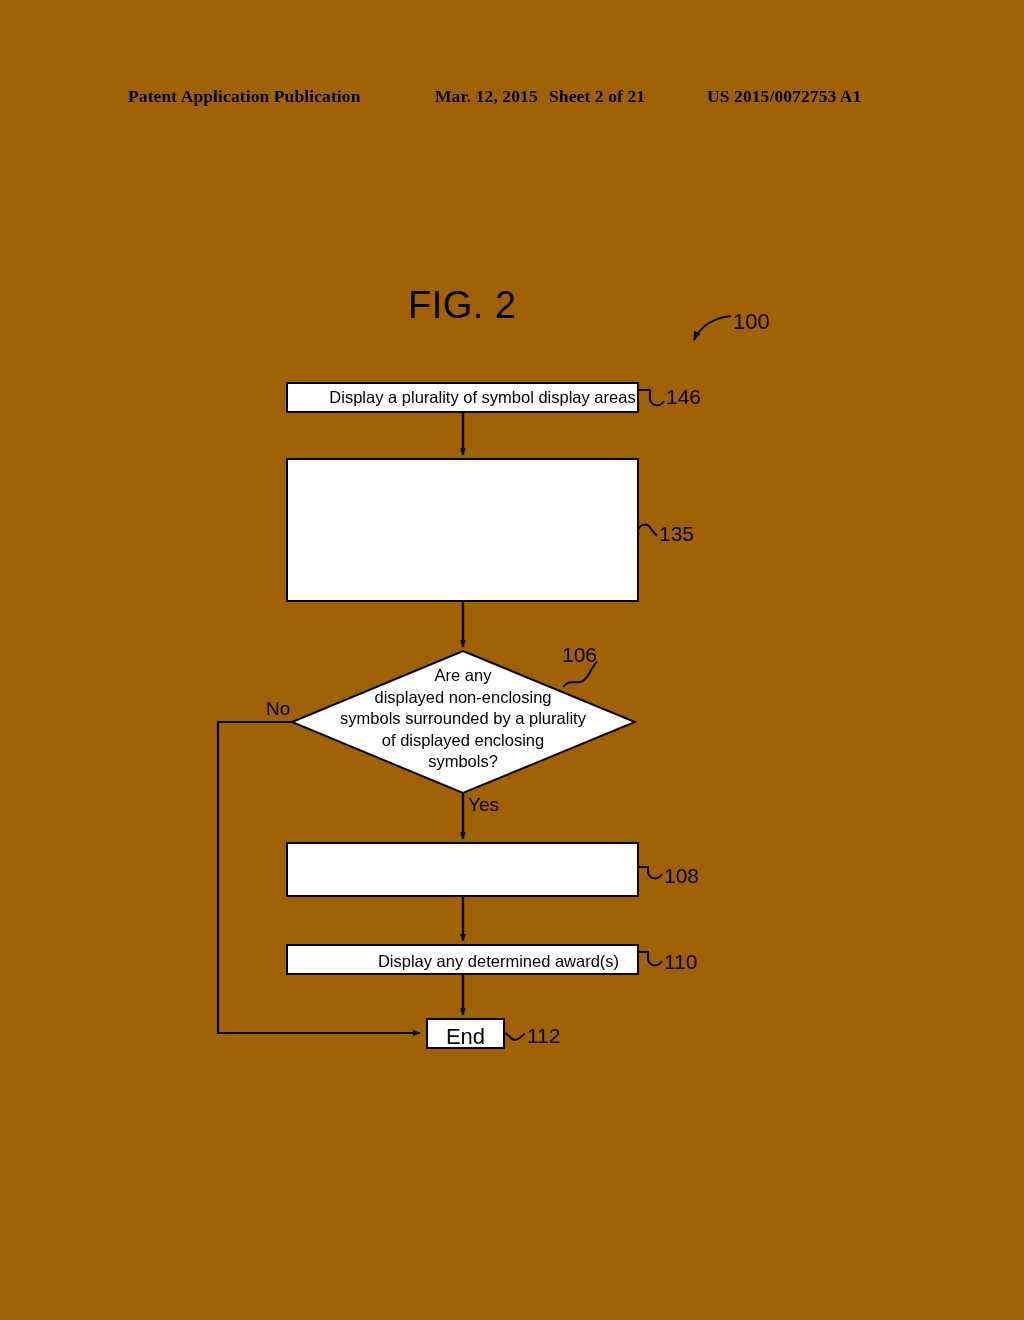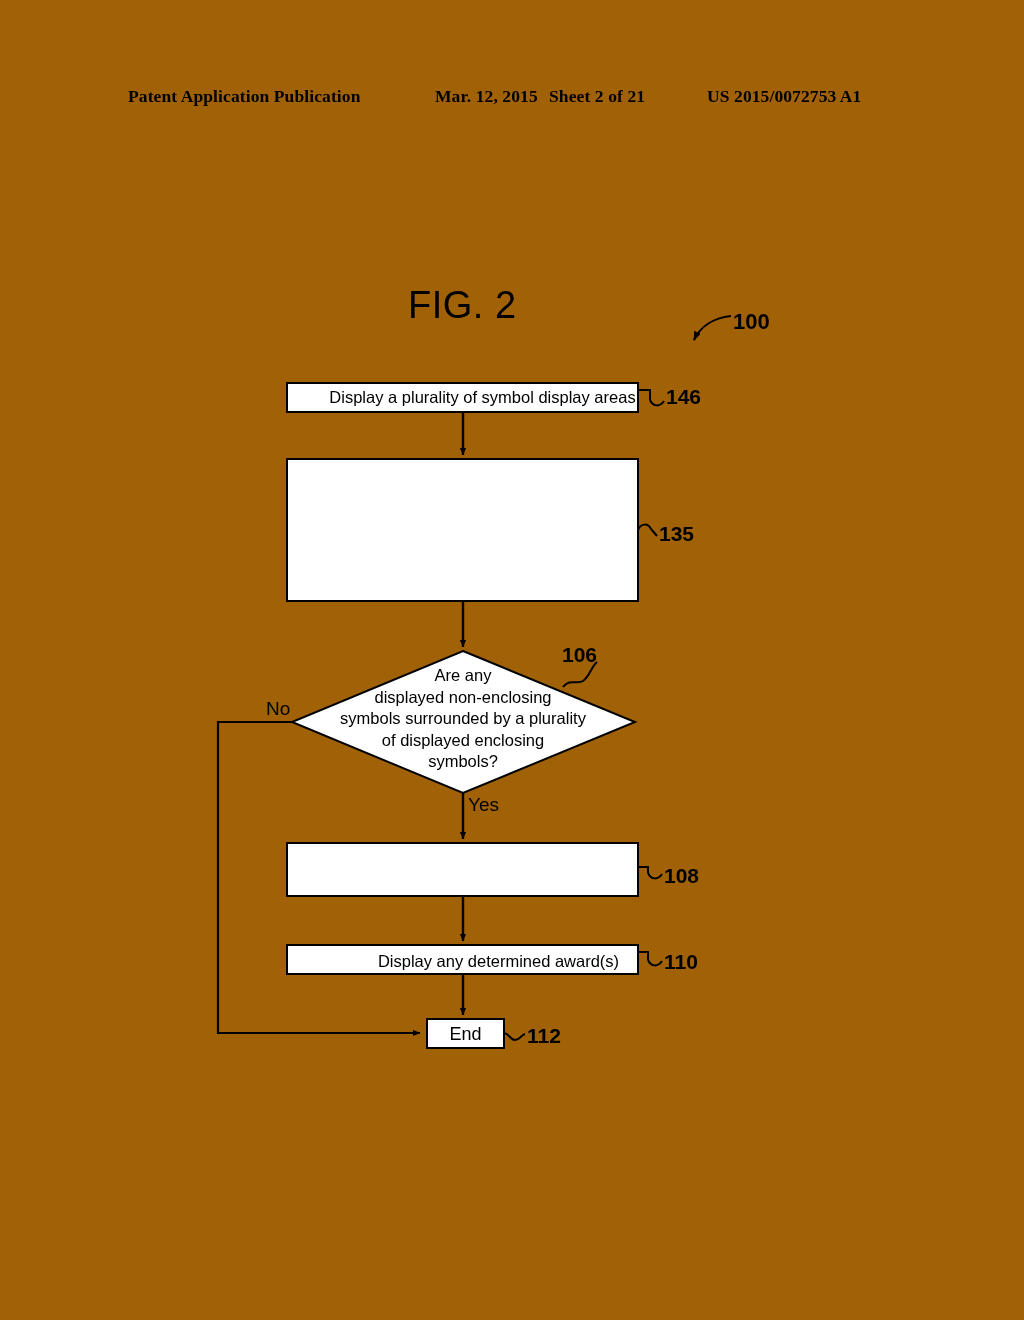--- a/index.html
+++ b/index.html
@@ -70,42 +70,41 @@
     display: flex;
     align-items: center;
     justify-content: center;
   }
   .ref-label {
     position: absolute;
     font-family: "Liberation Sans", sans-serif;
     font-size: 21px;
     color: #000;
     white-space: nowrap;
-    font-weight: bold;
   }
   .branch-label {
     position: absolute;
     font-family: "Liberation Sans", sans-serif;
     font-size: 19px;
     color: #000;
     white-space: nowrap;
   }
   .diamond-text {
     position: absolute;
     text-align: center;
     font-family: "Liberation Sans", sans-serif;
     font-size: 16.5px;
     line-height: 21.5px;
     white-space: pre-line;
   }
   .end-text {
     position: absolute;
     text-align: center;
     font-family: "Liberation Sans", sans-serif;
-    font-size: 18px;
+    font-size: 22px;
     white-space: nowrap;
   }
 </style>
 </head>
 <body>
 
 <div id="page">
 
   <div class="pub-header">
     <span class="hdr-left">Patent Application Publication</span>

